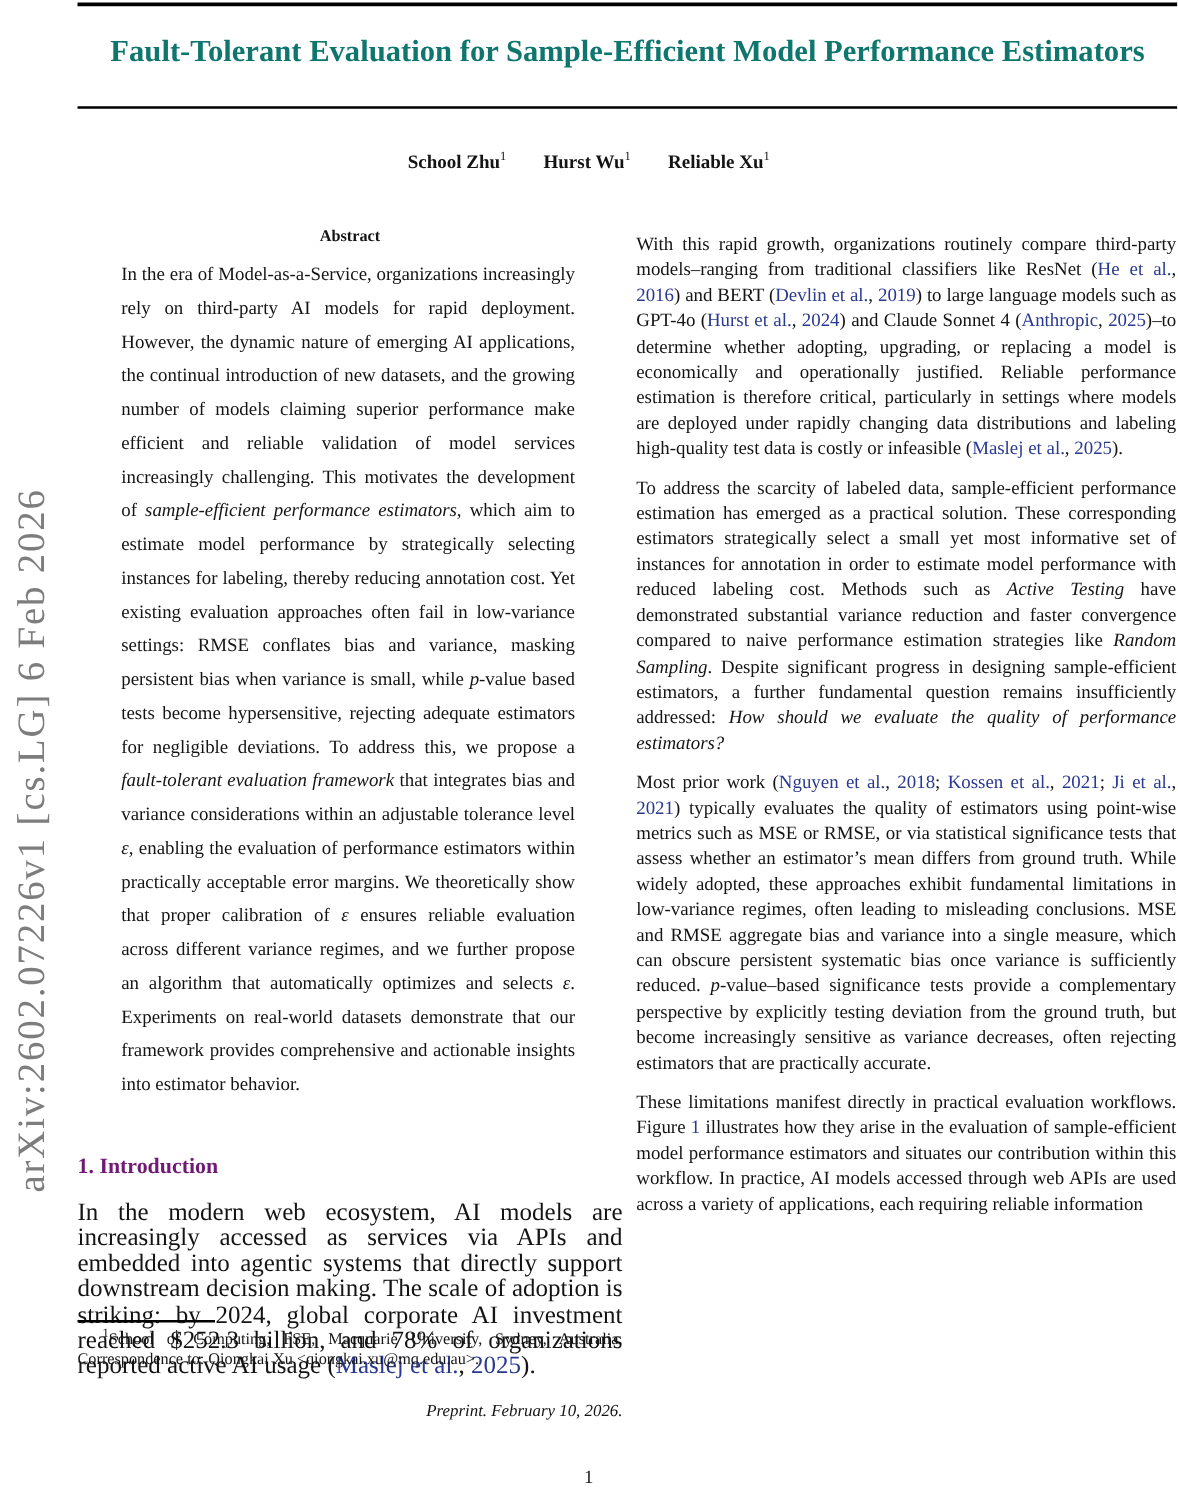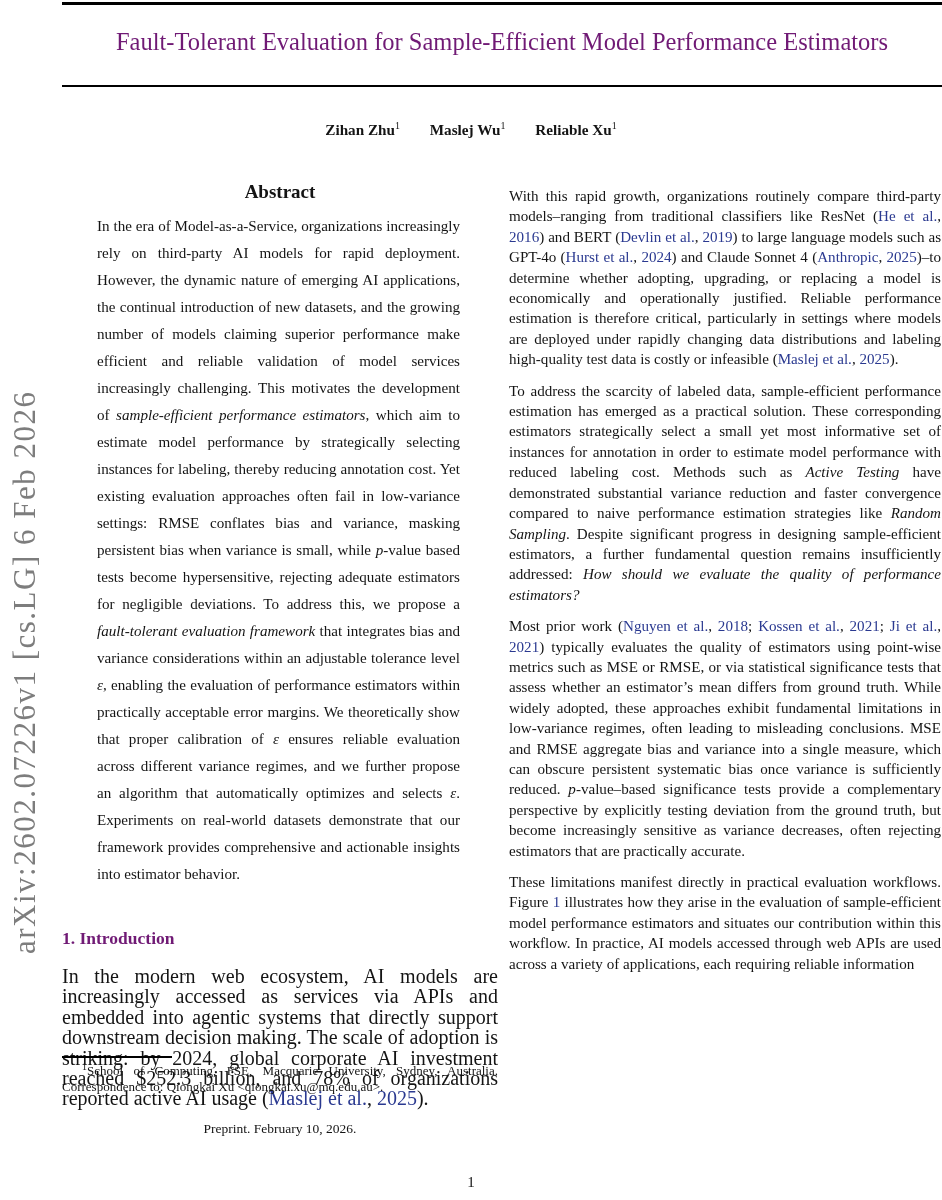--- a/index.html
+++ b/index.html
@@ -7,48 +7,48 @@
   body { width:942px; height:1200px; position:relative; }
   .page {
     position:relative; width:942px; height:1200px; background:#ffffff;
     font-family:"Liberation Serif", serif; color:#141414; overflow:hidden;
   }
   .rule { position:absolute; left:62px; width:880px; background:#000; }
   .rule-top { top:2px; height:3px; }
   .rule-mid { top:85px; height:2px; }
   .paper-title {
     position:absolute; left:62px; width:880px; top:28px;
-    text-align:center; font-size:24.5px; font-weight:normal; color:#701a75;
+    text-align:center; font-size:24.5px; font-weight:bold; color:#0f766e;
     white-space:nowrap;
   }
   .authors {
     position:absolute; left:0; width:100%; top:121px;
     text-align:center; font-weight:bold; font-size:15.2px;
   }
   .authors .author { margin:0 13px; }
   .authors sup, .footnote sup {
     font-size:10px; vertical-align:super; line-height:0; font-weight:normal;
   }
   .col-left { position:absolute; left:62px; top:181px; width:436px; }
   .col-right {
     position:absolute; left:509px; top:186px; width:432px;
     font-size:15.1px; line-height:20.4px; text-align:justify;
   }
   .col-right p { margin-bottom:11px; }
-  .abstract-heading { text-align:center; font-size:19px; font-weight:bold; }
+  .abstract-heading { text-align:center; font-size:13px; font-weight:bold; }
   .abstract-body {
     margin:10px 38px 0 35px; text-align:justify;
     font-size:15.1px; line-height:27px;
   }
   .section-heading { margin-top:40px; font-size:17.5px; font-weight:bold; color:#701a75; }
   .intro-body { margin-top:17px; text-align:justify; font-size:20px; line-height:20.4px; }
   .footnote { position:absolute; left:62px; top:1056px; width:436px; }
   .footnote-rule { width:110px; height:2px; background:#000; margin-bottom:5px; }
   .footnote-text { font-size:13px; line-height:15.7px; text-align:justify; text-indent:20px; }
-  .preprint { margin-top:27px; font-size:13.5px; text-align:center; }
+  .preprint { margin-top:27px; font-style:italic; font-size:13.5px; text-align:right; }
   .page-num { position:absolute; left:0; width:100%; top:1174px; text-align:center; font-size:15px; }
   .arxiv-stamp {
     position:absolute; left:6px; top:954px;
     transform:rotate(-90deg); transform-origin:0 0;
     white-space:nowrap; font-size:31px; letter-spacing:1.5px;
     color:#7d7d7d; line-height:38px;
   }
   .run-i { font-style:italic; }
   .run-c { color:var(--cite, #2a3990); }
 </style>
@@ -59,22 +59,22 @@
 
   <div class="arxiv-stamp">arXiv:2602.07226v1  [cs.LG]  6 Feb 2026</div>
 
   <div class="rule rule-top"></div>
 
   <h1 class="paper-title">Fault-Tolerant Evaluation for Sample-Efficient Model Performance Estimators</h1>
 
   <div class="rule rule-mid"></div>
 
   <div class="authors">
-    <span class="author"><span>Zihan Zhu</span><sup>1</sup></span>
-    <span class="author"><span>Maslej Wu</span><sup>1</sup></span>
+    <span class="author"><span>School Zhu</span><sup>1</sup></span>
+    <span class="author"><span>Hurst Wu</span><sup>1</sup></span>
     <span class="author"><span>Reliable Xu</span><sup>1</sup></span>
   </div>
 
   <div class="col-left">
     <h2 class="abstract-heading">Abstract</h2>
     <p class="abstract-body"><span class="run-n">In the era of Model-as-a-Service, organizations increasingly rely on third-party AI models for rapid deployment. However, the dynamic nature of emerging AI applications, the continual introduction of new datasets, and the growing number of models claiming superior performance make efficient and reliable validation of model services increasingly challenging. This motivates the development of </span><span class="run-i">sample-efficient performance estimators</span><span class="run-n">, which aim to estimate model performance by strategically selecting instances for labeling, thereby reducing annotation cost. Yet existing evaluation approaches often fail in low-variance settings: RMSE conflates bias and variance, masking persistent bias when variance is small, while </span><span class="run-i">p</span><span class="run-n">-value based tests become hypersensitive, rejecting adequate estimators for negligible deviations. To address this, we propose a </span><span class="run-i">fault-tolerant evaluation framework</span><span class="run-n"> that integrates bias and variance considerations within an adjustable tolerance level </span><span class="run-i">ε</span><span class="run-n">, enabling the evaluation of performance estimators within practically acceptable error margins. We theoretically show that proper calibration of </span><span class="run-i">ε</span><span class="run-n"> ensures reliable evaluation across different variance regimes, and we further propose an algorithm that automatically optimizes and selects </span><span class="run-i">ε</span><span class="run-n">. Experiments on real-world datasets demonstrate that our framework provides comprehensive and actionable insights into estimator behavior.</span></p>
     <h2 class="section-heading">1. Introduction</h2>
     <p class="intro-body"><span class="run-n">In the modern web ecosystem, AI models are increasingly accessed as services via APIs and embedded into agentic systems that directly support downstream decision making. The scale of adoption is striking: by 2024, global corporate AI investment reached $252.3 billion, and 78% of organizations reported active AI usage (</span><span class="run-c">Maslej et al.</span><span class="run-n">, </span><span class="run-c">2025</span><span class="run-n">).</span></p>
   </div>
 

